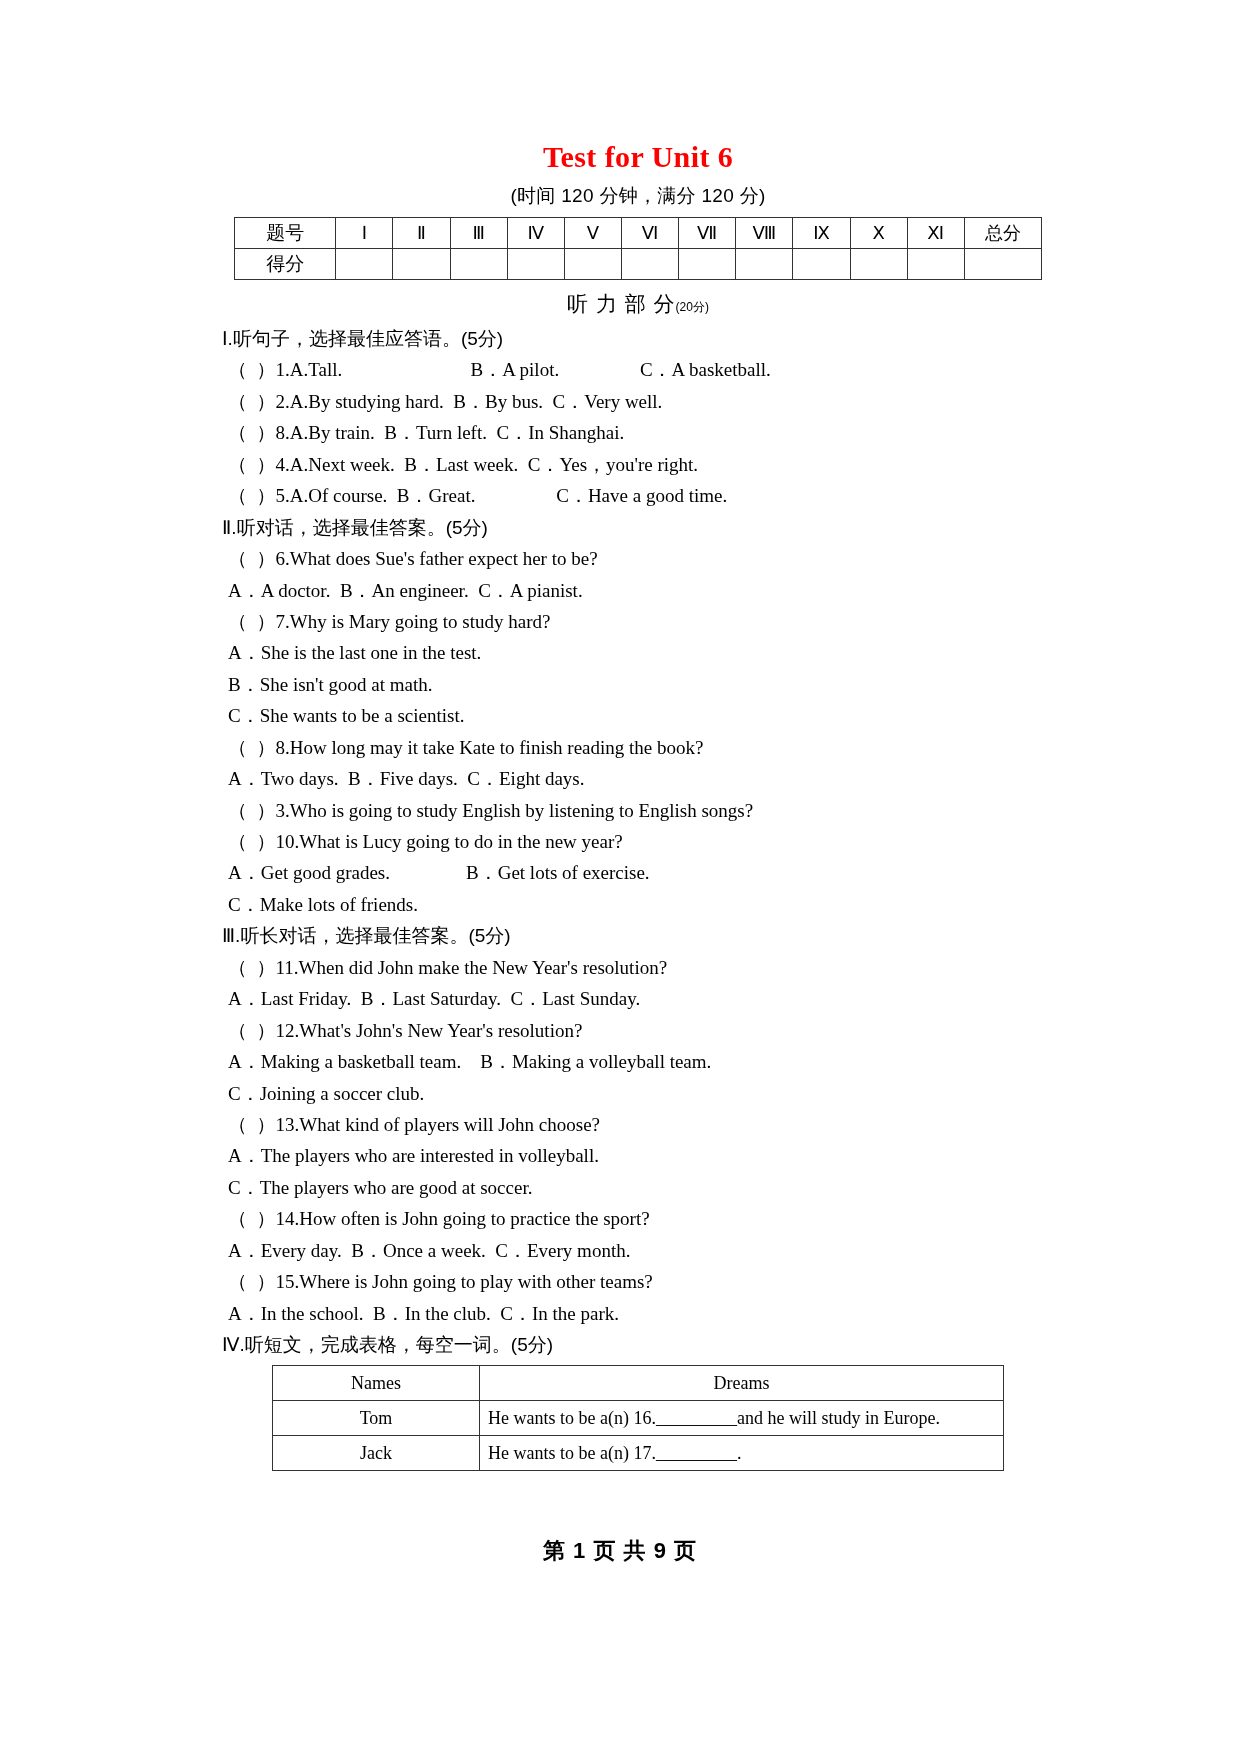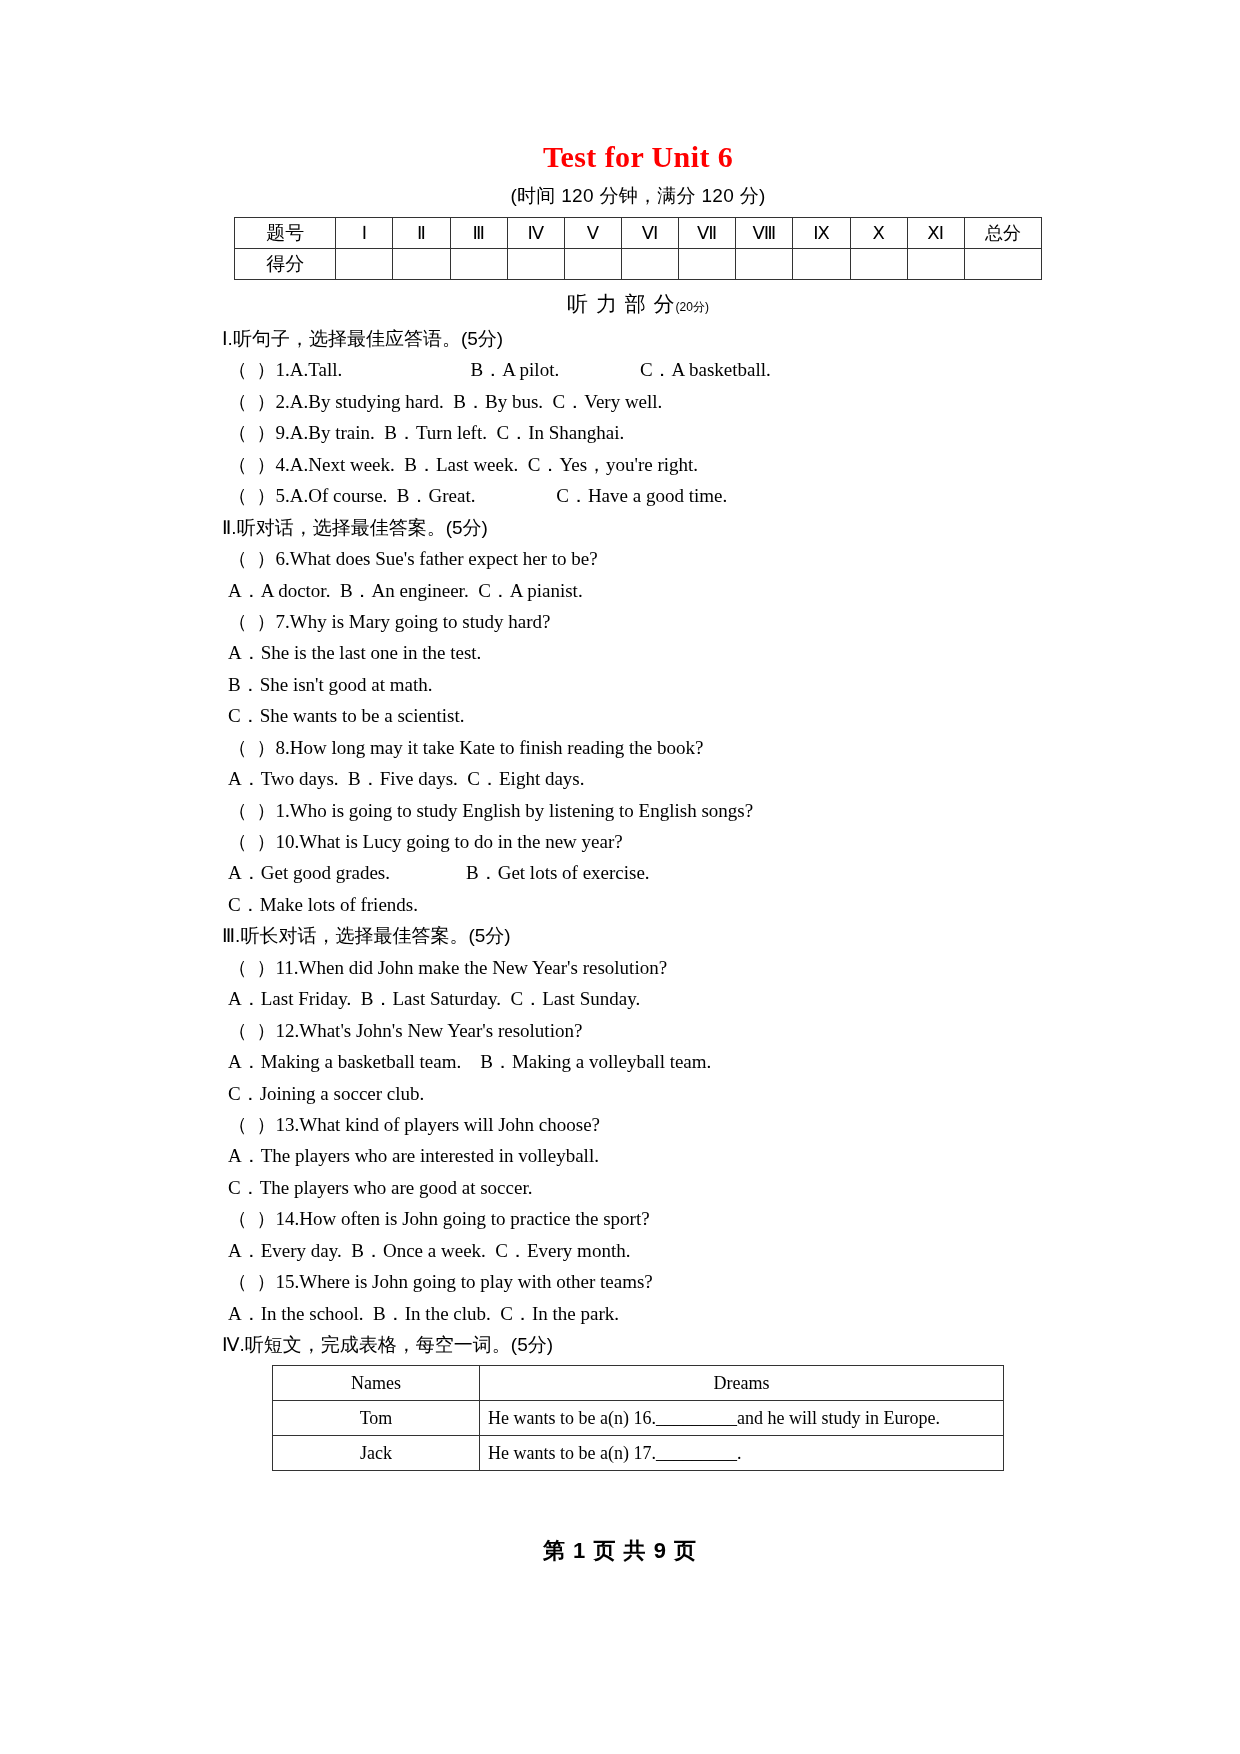--- a/index.html
+++ b/index.html
@@ -160,34 +160,34 @@
 
   <div class="center-heading">
     <span>听 力 部 分</span><span class="pt">(20分)</span>
   </div>
 
   <div class="content">
 
     <div class="sec-head">Ⅰ.听句子，选择最佳应答语。(5分)</div>
     <div class="q">（  ）1.A.Tall.                           B．A pilot.                 C．A basketball.</div>
     <div class="q">（  ）2.A.By studying hard.  B．By bus.  C．Very well.</div>
-    <div class="q">（  ）9.A.By train.  B．Turn left.  C．In Shanghai.</div>
+    <div class="q">（  ）8.A.By train.  B．Turn left.  C．In Shanghai.</div>
     <div class="q">（  ）4.A.Next week.  B．Last week.  C．Yes，you're right.</div>
     <div class="q">（  ）5.A.Of course.  B．Great.                 C．Have a good time.</div>
 
     <div class="sec-head">Ⅱ.听对话，选择最佳答案。(5分)</div>
     <div class="q">（  ）6.What does Sue's father expect her to be?</div>
     <div class="opt">A．A doctor.  B．An engineer.  C．A pianist.</div>
     <div class="q">（  ）7.Why is Mary going to study hard?</div>
     <div class="opt">A．She is the last one in the test.</div>
     <div class="opt">B．She isn't good at math.</div>
     <div class="opt">C．She wants to be a scientist.</div>
     <div class="q">（  ）8.How long may it take Kate to finish reading the book?</div>
     <div class="opt">A．Two days.  B．Five days.  C．Eight days.</div>
-    <div class="q">（  ）1.Who is going to study English by listening to English songs?</div>
+    <div class="q">（  ）3.Who is going to study English by listening to English songs?</div>
     <div class="q">（  ）10.What is Lucy going to do in the new year?</div>
     <div class="opt">A．Get good grades.                B．Get lots of exercise.</div>
     <div class="opt">C．Make lots of friends.</div>
 
     <div class="sec-head">Ⅲ.听长对话，选择最佳答案。(5分)</div>
     <div class="q">（  ）11.When did John make the New Year's resolution?</div>
     <div class="opt">A．Last Friday.  B．Last Saturday.  C．Last Sunday.</div>
     <div class="q">（  ）12.What's John's New Year's resolution?</div>
     <div class="opt">A．Making a basketball team.    B．Making a volleyball team.</div>
     <div class="opt">C．Joining a soccer club.</div>

